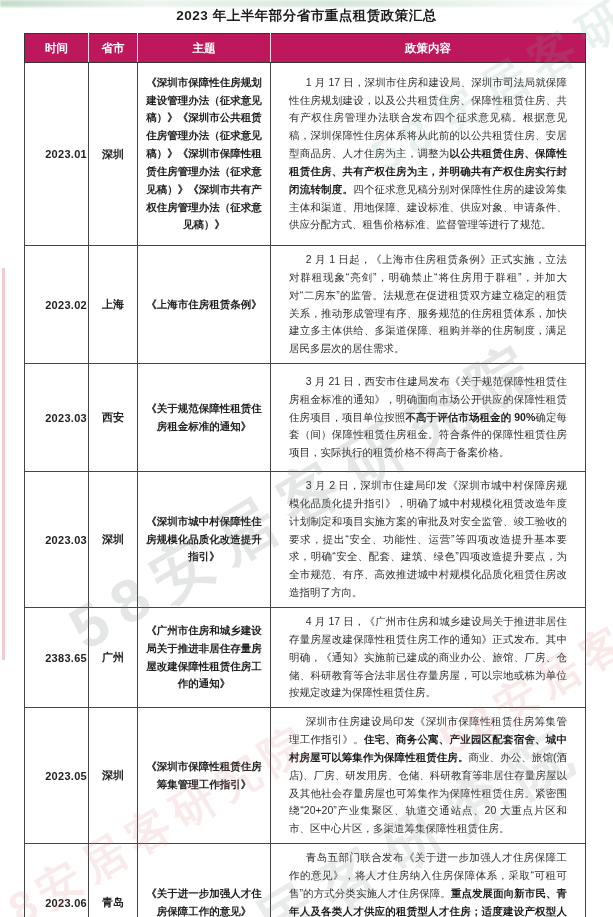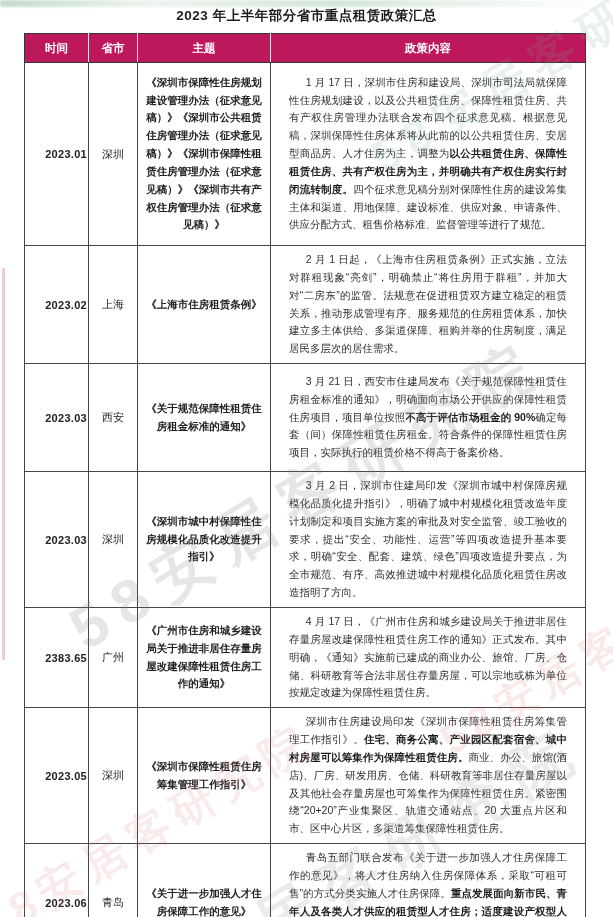--- a/index.html
+++ b/index.html
@@ -39,21 +39,21 @@
     height:24px;padding:2px 0;
     border-bottom:1.5px solid #353535;
     border-right:1px solid rgba(255,255,255,.85);
   }
   th:last-child{border-right:1px solid #353535;}
   td{vertical-align:middle;overflow:hidden;}
   .c-time{
     text-align:right;font-size:11px;font-weight:bold;color:#222;
     letter-spacing:.3px;
   }
-  .c-city{text-align:center;font-size:11px;font-weight:normal;color:#222;}
+  .c-city{text-align:center;font-size:11px;font-weight:bold;color:#222;}
   .c-topic{
     text-align:center;font-size:10.5px;font-weight:bold;color:#222;
     line-height:1.7;padding:4px 7px;
   }
   .c-content{padding:5px 18px;}
   .c-content p{
     margin:0;font-size:10.5px;line-height:1.7;color:#2e2e2e;
     text-align:justify;text-indent:1.6em;
   }
   .seg-b{font-weight:bold;color:#1c1c1c;}

